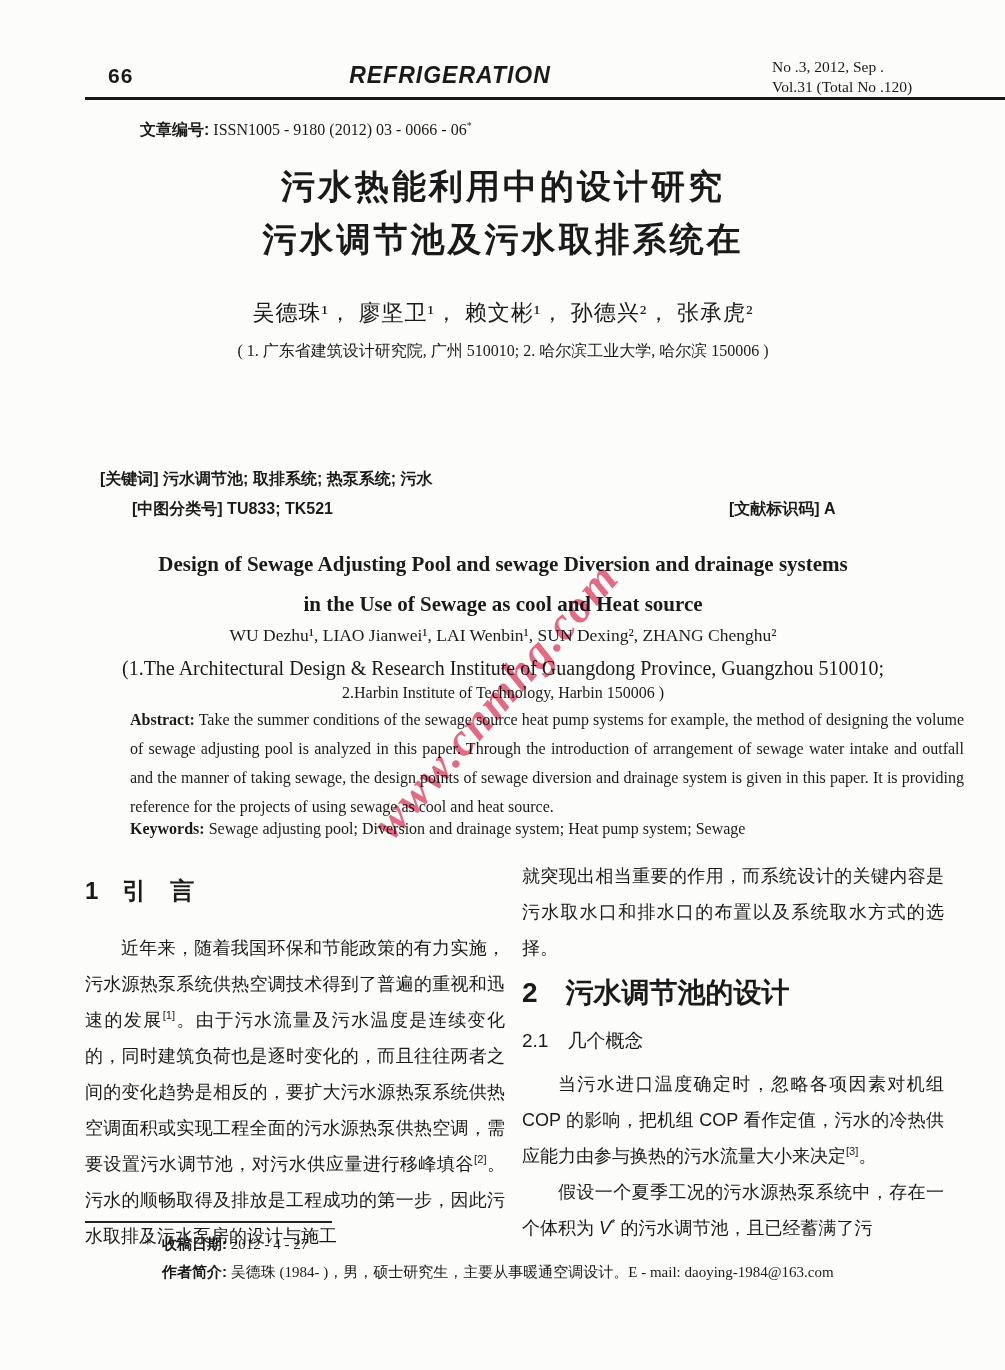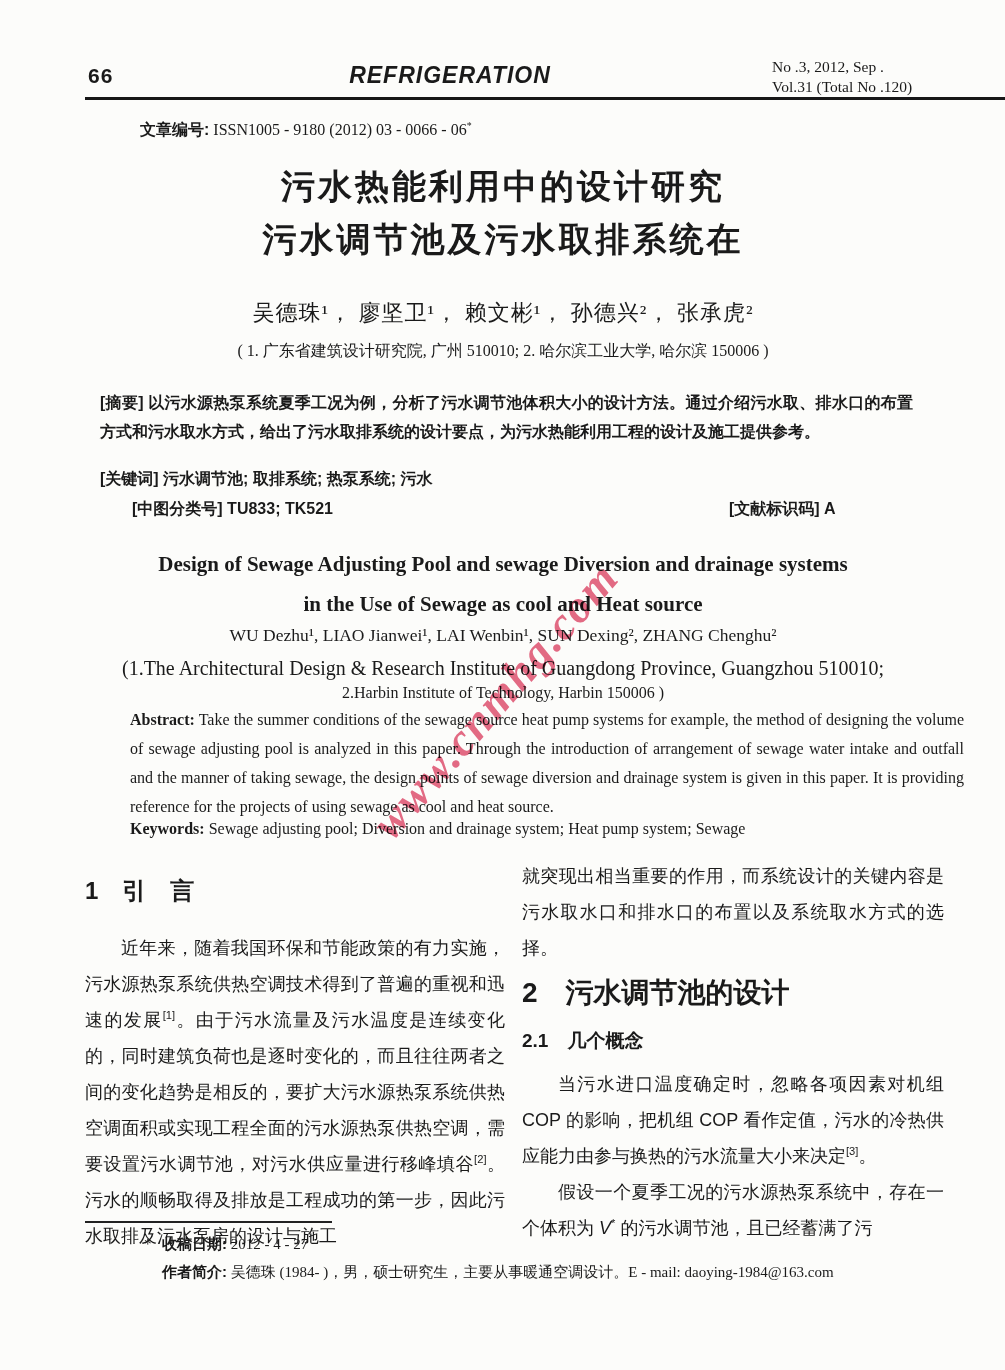--- a/index.html
+++ b/index.html
@@ -7,21 +7,21 @@
     position:relative;width:1005px;height:1370px;margin:0 auto;
     background:#fcfcfa;overflow:hidden;color:#1a1a1a;
     font-family:"Liberation Serif","DejaVu Serif",serif;
   }
   .abs{position:absolute;}
   .sans{font-family:"Liberation Sans","DejaVu Sans",sans-serif;}
   .serif{font-family:"Liberation Serif","DejaVu Serif",serif;}
   .just{text-align:justify;}
   sup{font-size:0.62em;line-height:0;}
   
-  .pagenum{left:88px;top:64px;font-size:21px;font-weight:bold;letter-spacing:1px;}
+  .pagenum{left:108px;top:64px;font-size:21px;font-weight:bold;letter-spacing:1px;}
   .journal{left:150px;top:62px;width:600px;text-align:center;font-size:23px;font-style:italic;font-weight:bold;letter-spacing:1px;}
   .issue{left:772px;top:57px;width:190px;font-size:15.5px;line-height:20px;}
   .header-rule{left:85px;top:97px;width:920px;height:3px;background:#171717;}
   
   .article-id{left:100px;top:120px;font-size:16px;margin-left:40px;}
   .zh-label{font-weight:bold;font-family:"Liberation Sans","DejaVu Sans",sans-serif;}
   
   .title-zh{left:48px;top:160px;width:910px;text-align:center;font-size:34px;font-weight:bold;line-height:53px;letter-spacing:3px;font-family:"Liberation Sans","DejaVu Sans",sans-serif;}
   .authors-zh{left:48px;top:298px;width:910px;text-align:center;font-size:22px;letter-spacing:1px;}
   .affil-zh{left:48px;top:341px;width:910px;text-align:center;font-size:16px;}
@@ -39,21 +39,21 @@
   .keywords-en{left:130px;top:820px;width:834px;font-size:16px;}
   .en-label{font-weight:bold;}
   
   .col{font-size:18px;line-height:36px;font-family:"Liberation Sans","DejaVu Sans",sans-serif;}
   .col-left{left:85px;top:872px;width:420px;}
   .col-right{left:522px;top:858px;width:422px;}
   .col p{margin:0;text-align:justify;}
   .indent{text-indent:2em;}
   .h1{font-size:24px;font-weight:bold;margin:4px 0 24px 0;line-height:30px;}
   .h2{font-size:28px;font-weight:bold;margin:12px 0 20px 0;line-height:30px;}
-  .h3{font-size:19px;font-weight:bold;margin:0 0 12px 0;line-height:26px;}
+  .h3{font-size:19px;font-weight:normal;margin:0 0 12px 0;line-height:26px;}
   
   .foot-rule{left:85px;top:1221px;width:247px;height:2px;background:#222;}
   .footnote{left:100px;top:1230px;width:870px;font-size:15px;line-height:28px;margin-left:44px;}
   .footnote .bio{padding-left:18px;}
   .fn-marker{display:inline-block;width:18px;}
   
   .watermark{
     left:495px;top:700px;transform:translate(-50%,-50%) rotate(-49deg);
     font-size:46px;font-weight:bold;font-style:italic;letter-spacing:2px;
     color:rgba(222,70,104,0.8);white-space:nowrap;mix-blend-mode:multiply;z-index:5;
@@ -79,24 +79,20 @@
   </div>
 
   <div class="abs title-zh">
     <div>污水热能利用中的设计研究</div>
     <div>污水调节池及污水取排系统在</div>
   </div>
 
   <div class="abs authors-zh">吴德珠¹， 廖坚卫¹， 赖文彬¹， 孙德兴²， 张承虎²</div>
   <div class="abs affil-zh">( 1. 广东省建筑设计研究院, 广州 510010;  2. 哈尔滨工业大学, 哈尔滨 150006 )</div>
 
-  <div class="abs abstract-zh just">
-    <span class="zh-label">[摘要]</span>
-    <span>以污水源热泵系统夏季工况为例，分析了污水调节池体积大小的设计方法。通过介绍污水取、排水口的布置方式和污水取水方式，给出了污水取排系统的设计要点，为污水热能利用工程的设计及施工提供参考。</span>
-  </div>
   <div class="abs keywords-zh">
     <span class="zh-label">[关键词]</span>
     <span>污水调节池; 取排系统; 热泵系统; 污水</span>
   </div>
   <div class="abs clc-row">
     <span class="zh-label">[中图分类号]</span>
     <span>TU833; TK521</span>
     <span class="doccode">
       <span class="zh-label">[文献标识码]</span>
       <span>A</span>

